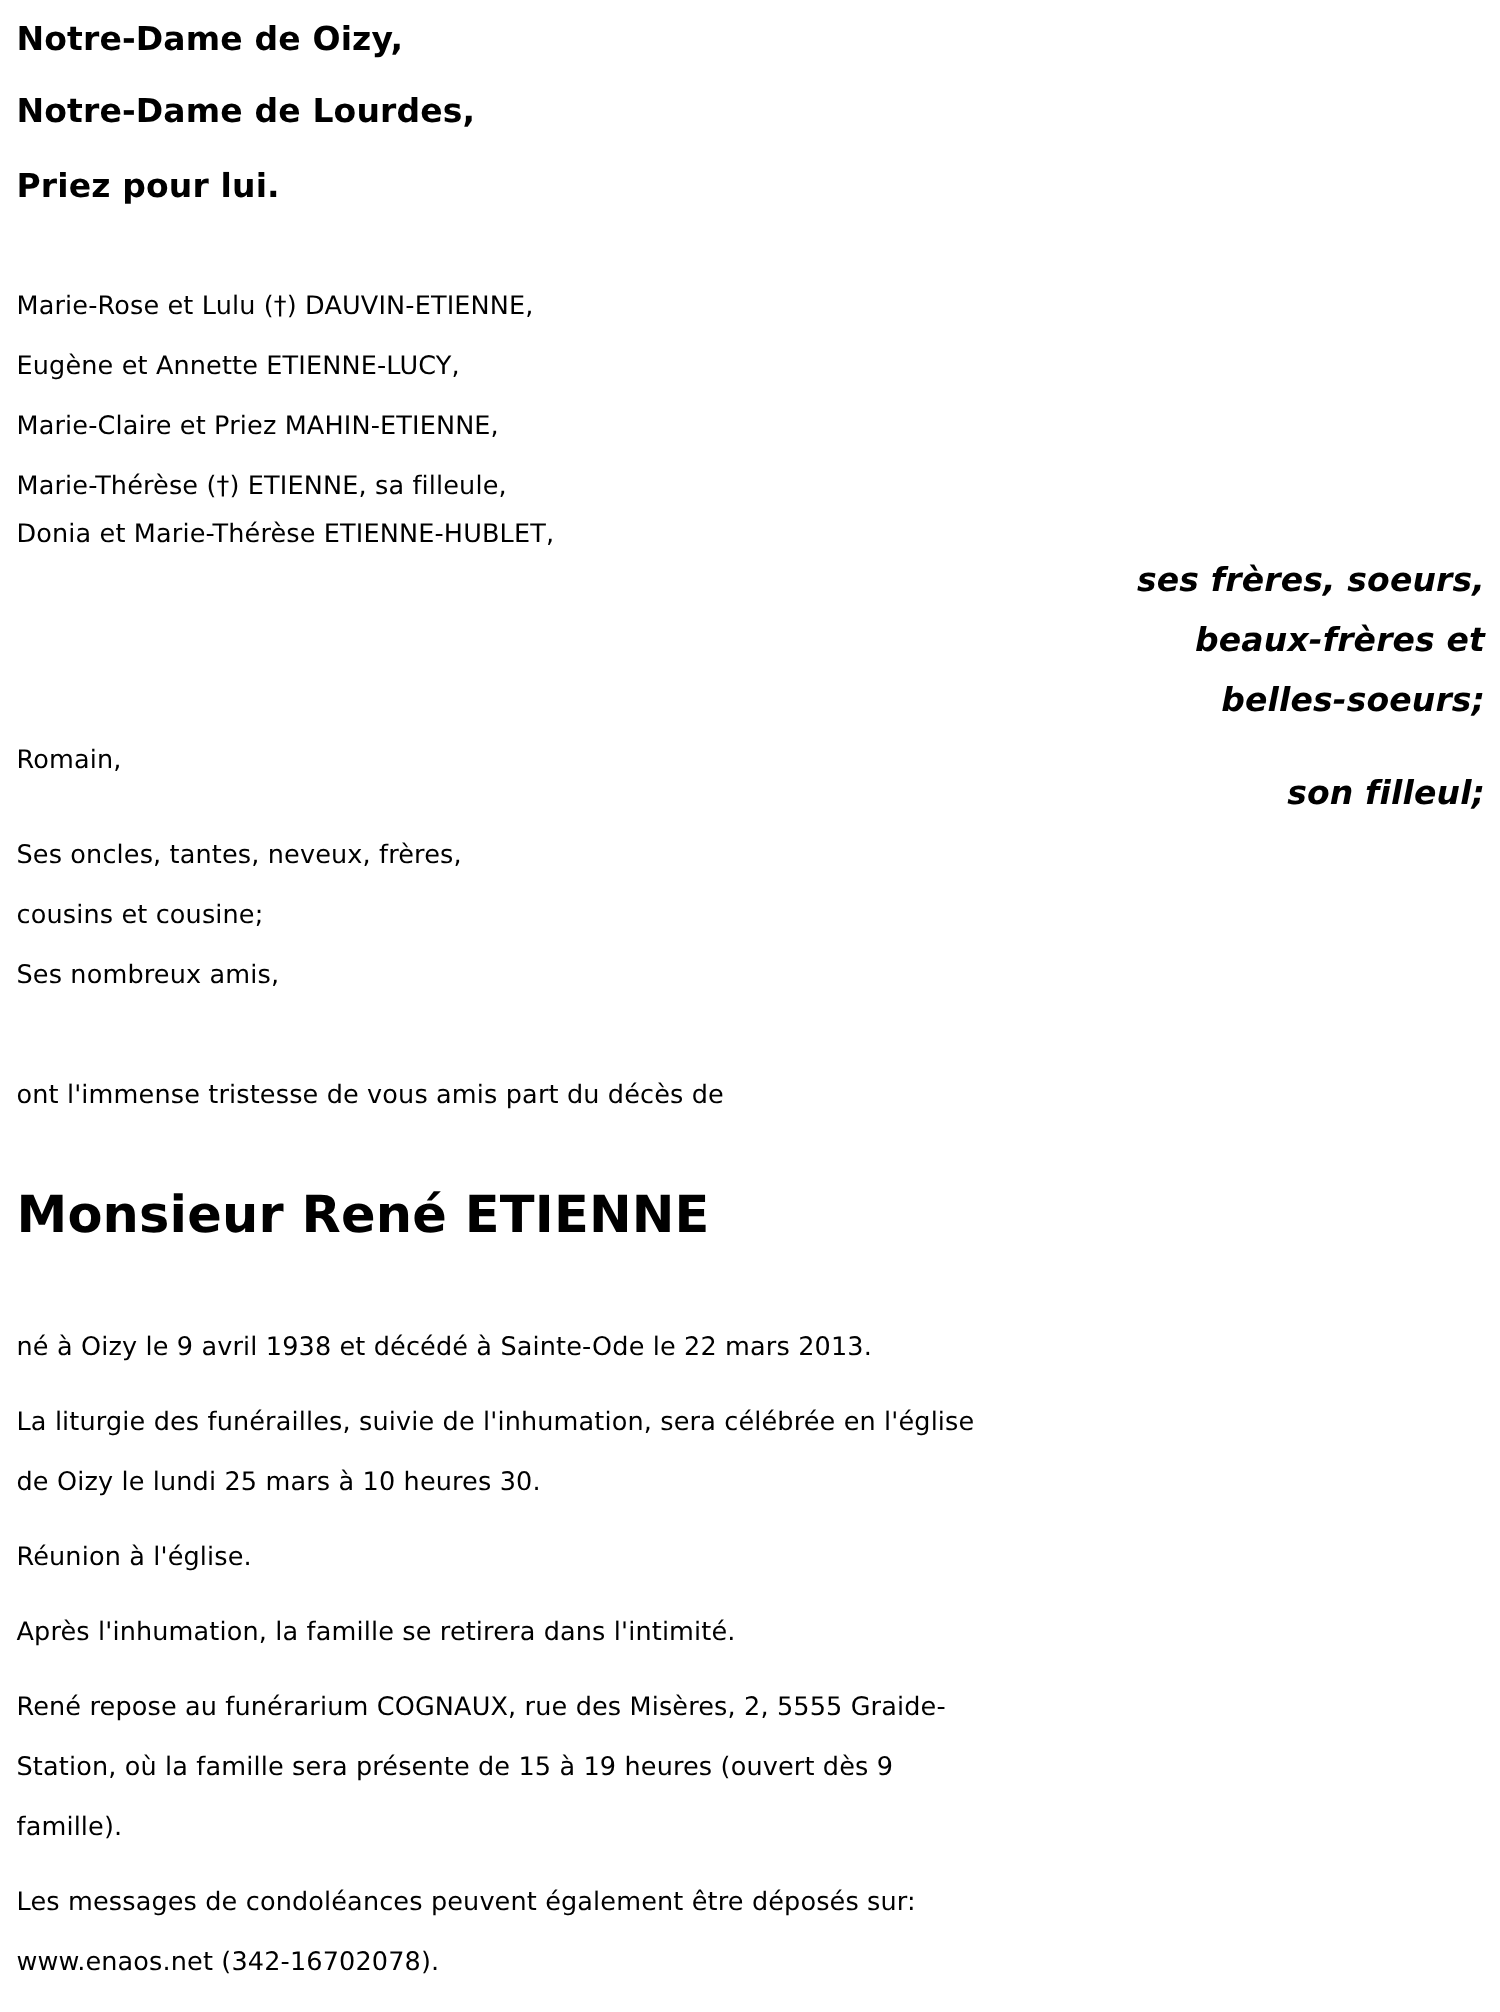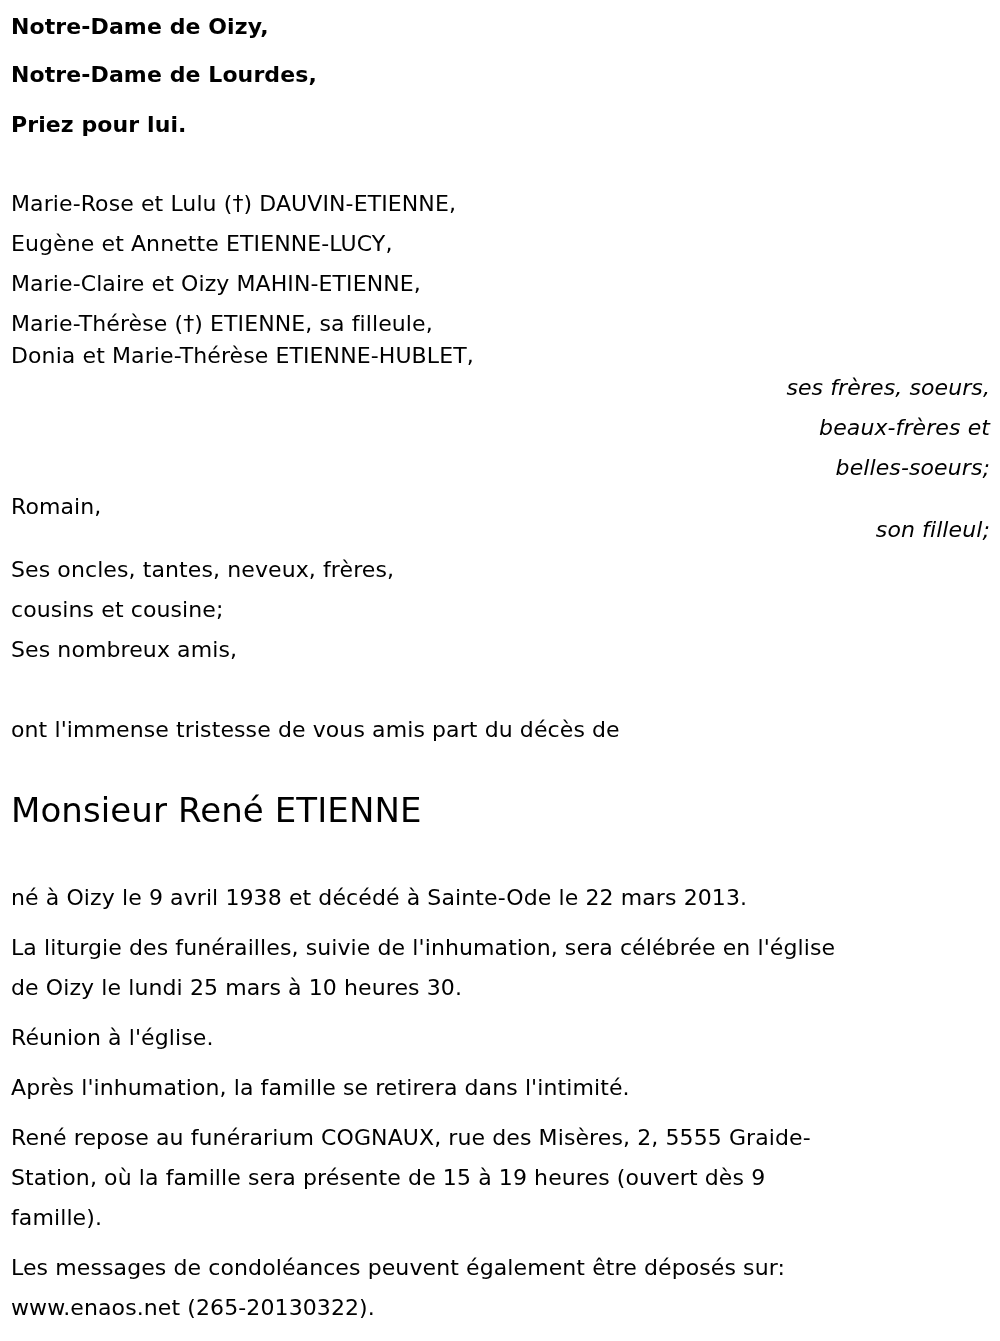--- a/index.html
+++ b/index.html
@@ -1,35 +1,35 @@
 <!DOCTYPE html>
 <html><head>
 <meta charset="utf-8">
 <style>
   html, body { margin: 0; padding: 0; background: #ffffff; }
   body { width: 1000px; height: 1341px; position: relative; overflow: hidden;
          font-family: "DejaVu Sans", sans-serif; color: #000; }
-  .ln { position: absolute; left: 11px; white-space: nowrap; font-size: 22px; line-height: 30px; letter-spacing: 0.1px; }
+  .ln { position: absolute; left: 11px; white-space: nowrap; font-size: 17px; line-height: 30px; letter-spacing: 0.1px; }
   .hdr { font-weight: bold; font-size: 22px; }
-  .r { left: auto; right: 10px; font-style: italic; text-align: right; font-size: 22px; }
-  .name { font-weight: normal; font-size: 34px; line-height: 42px; }
+  .r { left: auto; right: 10px; font-style: italic; text-align: right; font-size: 22px; font-weight: bold; }
+  .name { font-weight: bold; font-size: 34px; line-height: 42px; }
   b { font-weight: normal; }
 </style>
 </head>
 <body>
 
 <div>
 
   <div class="ln hdr" style="top:12px">Notre-Dame de Oizy,</div>
   <div class="ln hdr" style="top:60px">Notre-Dame de Lourdes,</div>
   <div class="ln hdr" style="top:110px">Priez pour lui.</div>
 
   <div class="ln" style="top:189px">Marie-Rose et Lulu (†) DAUVIN-ETIENNE,</div>
   <div class="ln" style="top:229px">Eugène et Annette ETIENNE-LUCY,</div>
-  <div class="ln" style="top:269px">Marie-Claire et Oizy MAHIN-ETIENNE,</div>
+  <div class="ln" style="top:269px">Marie-Claire et Priez MAHIN-ETIENNE,</div>
   <div class="ln" style="top:309px">Marie-Thérèse (†) ETIENNE, sa filleule,</div>
   <div class="ln" style="top:341px">Donia et Marie-Thérèse ETIENNE-HUBLET,</div>
 
   <div class="ln r" style="top:373px">ses frères, soeurs,</div>
   <div class="ln r" style="top:413px">beaux-frères et</div>
   <div class="ln r" style="top:453px">belles-soeurs;</div>
 
   <div class="ln" style="top:492px">Romain,</div>
   <div class="ln r" style="top:515px">son filleul;</div>
 
@@ -48,15 +48,15 @@
 
   <div class="ln" style="top:1023px">Réunion à l'église.</div>
 
   <div class="ln" style="top:1073px">Après l'inhumation, la famille se retirera dans l'intimité.</div>
 
   <div class="ln" style="top:1123px">René repose au funérarium COGNAUX, rue des Misères, 2, 5555 Graide-</div>
   <div class="ln" style="top:1163px">Station, où la famille sera présente de 15 à 19 heures (ouvert dès 9</div>
   <div class="ln" style="top:1203px">famille).</div>
 
   <div class="ln" style="top:1253px">Les messages de condoléances peuvent également être déposés sur:</div>
-  <div class="ln" style="top:1293px">www.enaos.net (265-20130322).</div>
+  <div class="ln" style="top:1293px">www.enaos.net (342-16702078).</div>
 
 </div>
 
 </body></html>

